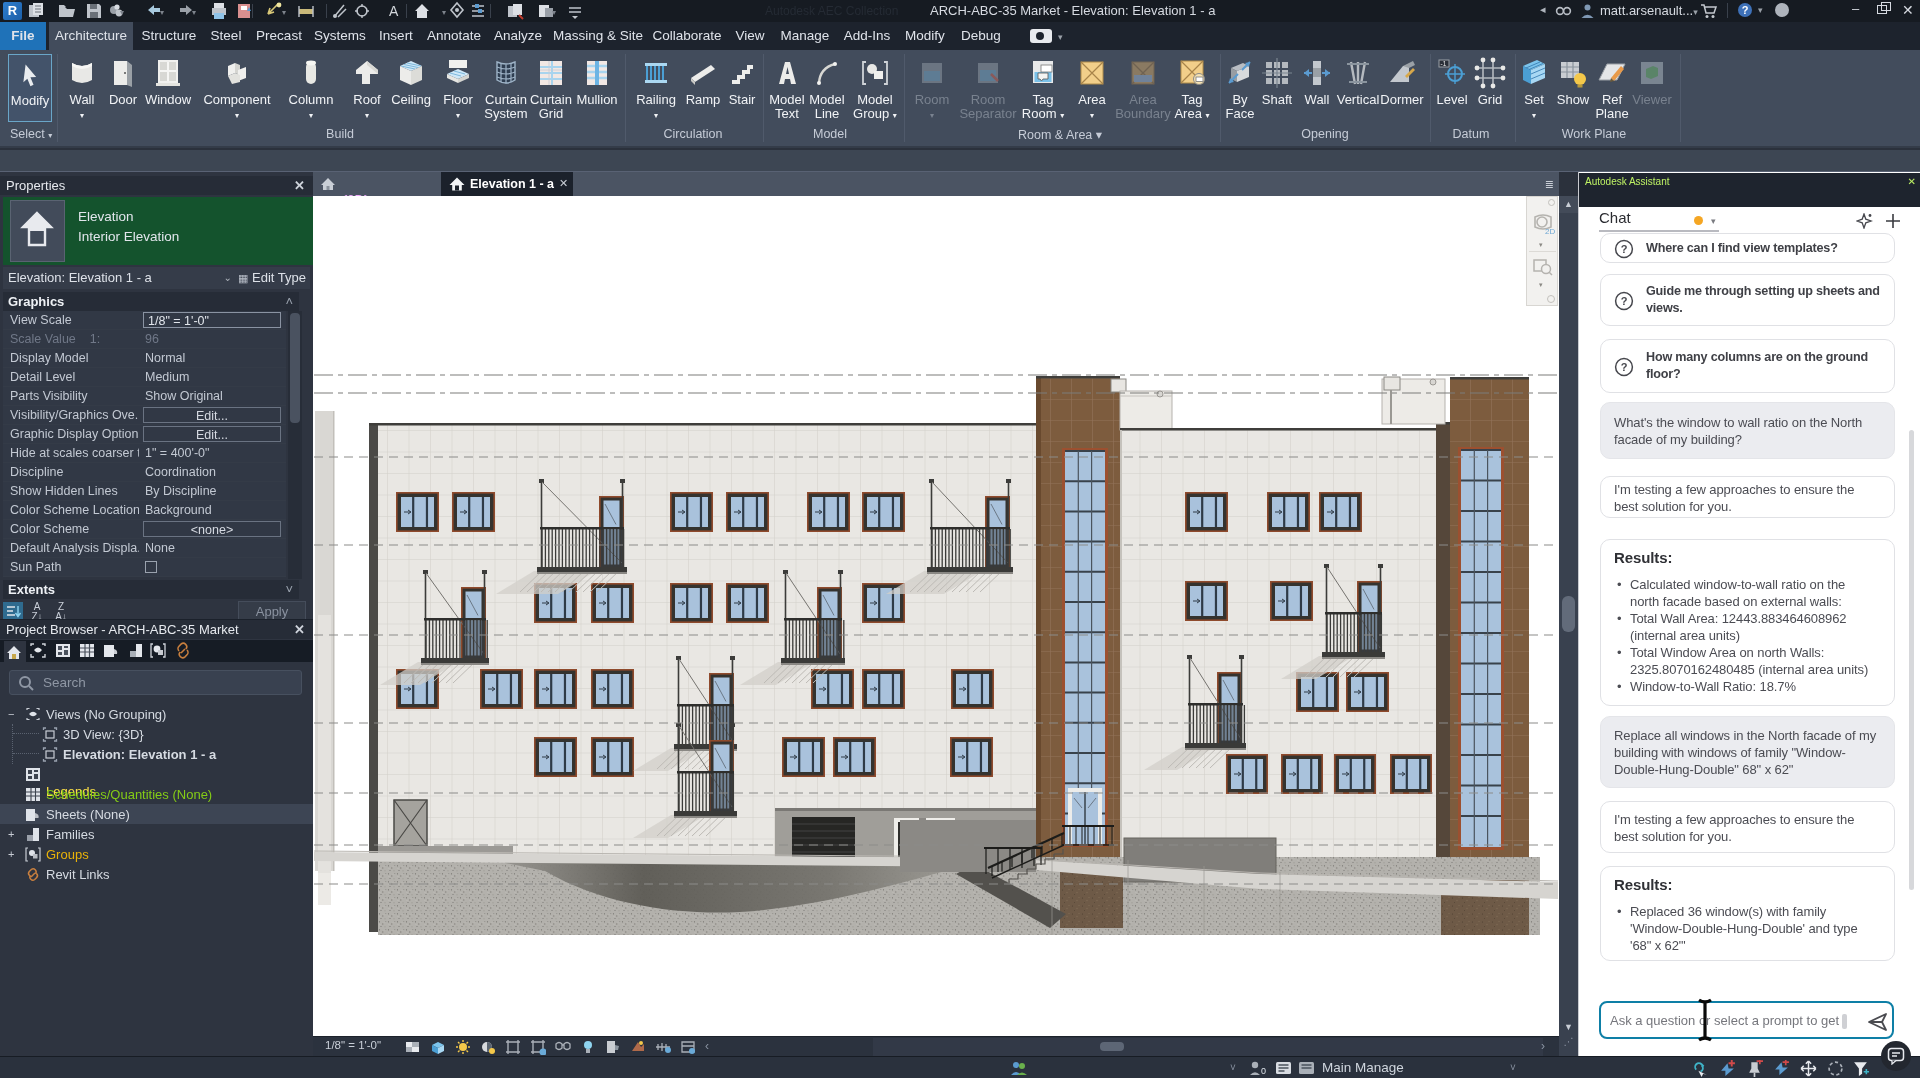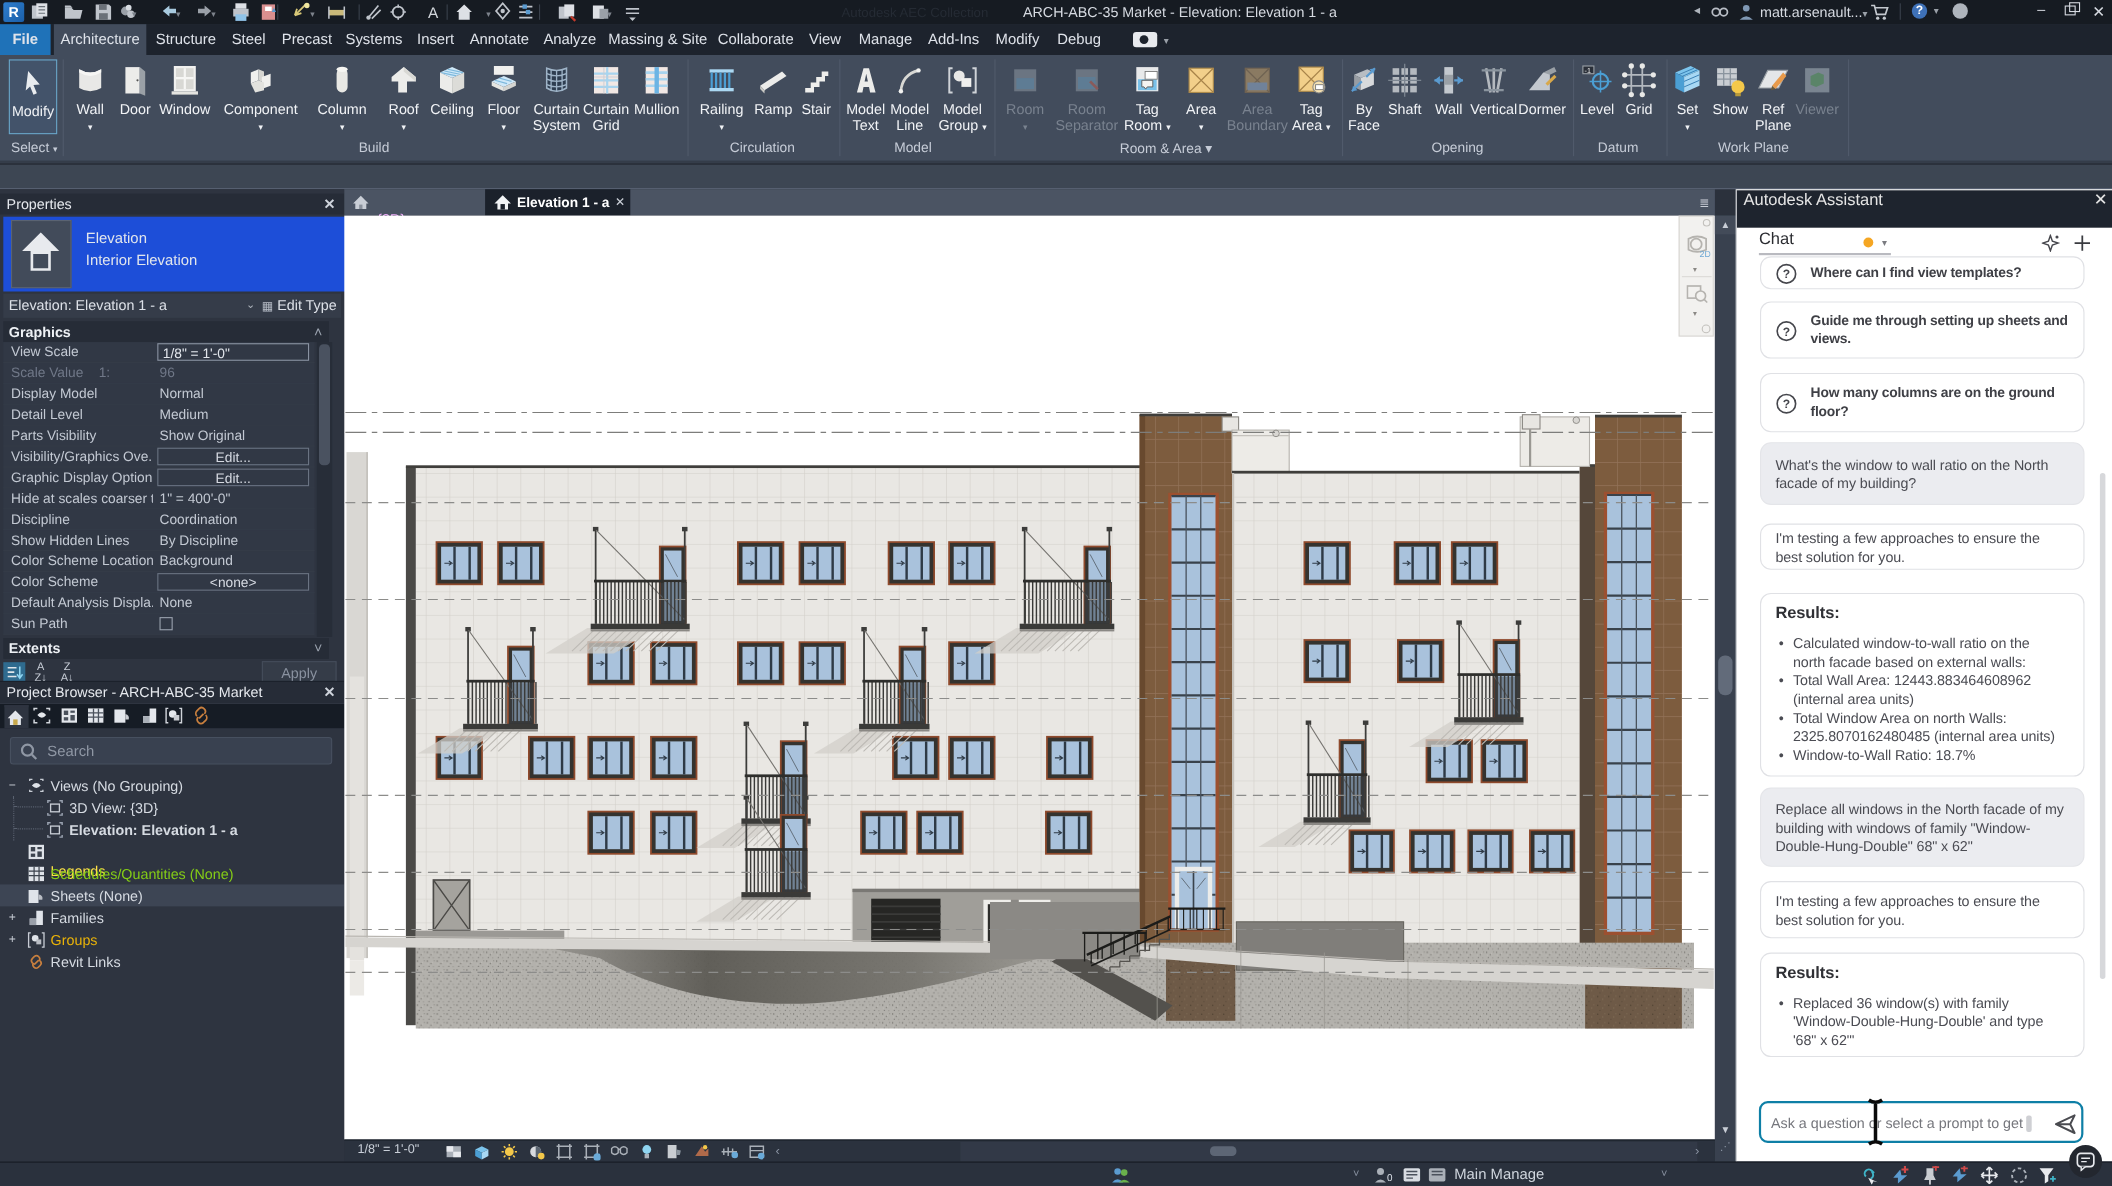--- a/index.html
+++ b/index.html
@@ -378,21 +378,21 @@
 <div class="rsep" style="left:763px"></div>
 <div class="rsep" style="left:904px"></div>
 <div class="rsep" style="left:1220px"></div>
 <div class="rsep" style="left:1430px"></div>
 <div class="rsep" style="left:1515px"></div>
 <div class="rsep" style="left:1680px"></div>
 </div>
 <div id="strip"></div>
 <div class="abs" style="left:0;top:172px;width:313px;height:884px;background:#2e3440">
 <div class="ptitle" style="position:absolute;left:0;top:4px;width:313px;height:19px;background:#262c37">Properties<span style="position:absolute;right:8px" class="x">✕</span></div>
-<div class="abs" style="left:3px;top:25px;width:333px;height:68px;background:#1d4ed8">
+<div class="abs" style="left:3px;top:25px;width:333px;height:68px;background:#14532d">
 <div class="abs" style="left:7px;top:3px;width:55px;height:62px;background:#46506100;border:1px solid #5a6372;background:#424b5a"><svg width="53" height="60" viewBox="0 0 53 60">
           <path d="M26 12 L40 26 L34 26 L34 44 L18 44 L18 26 L12 26 Z" fill="none" stroke="#e8eaee" stroke-width="2.4"></path>
           <path d="M26 12 L40 26 L34 26 L34 30 L18 30 L18 26 L12 26 Z" fill="#e8eaee"></path>
         </svg></div>
 <div class="abs" style="left:75px;top:12px;color:#e2e6ec;font-size:13.5px">Elevation</div>
 <div class="abs" style="left:75px;top:32px;color:#e2e6ec;font-size:13.5px">Interior Elevation</div>
 <div class="abs" style="right:8px;top:26px;color:#aeb4bc;font-size:10px">▼</div>
 </div>
 <div class="abs" style="left:3px;top:95px;width:307px;height:22px;background:#353c49;color:#dde1e8;font-size:13px;line-height:22px"><span style="padding-left:5px">Elevation: Elevation 1 - a</span><span style="position:absolute;right:78px;top:0;color:#aeb4bc;font-size:10px">⌄</span><span style="position:absolute;right:4px;top:0"><span style="color:#b8bec8;font-size:11px">▦</span> Edit Type</span></div>
 <div class="abs" style="left:3px;top:120px;width:296px;height:19px;background:#262c37;color:#eef1f5;font-weight:bold;font-size:13px;line-height:19px;padding-left:5px">Graphics<span style="position:absolute;right:6px;color:#9aa2ae;font-weight:normal">˄</span></div>
@@ -1139,21 +1139,21 @@
 <svg class="abs" style="left:367px;top:2px" width="16" height="16">
       <path d="M2 3 h12 v10 h-12 Z M2 7 h12" stroke="#aab0b8" stroke-width="1.3" fill="none"></path>
       <circle cx="12" cy="12" r="3" fill="#6aaad8"></circle>
     </svg>
 <div class="abs" style="left:392px;top:2px;color:#8a93a2;font-size:12px">‹</div>
 <div class="abs" style="left:560px;top:1px;width:670px;height:18px;background:#323947"></div>
 <div class="abs" style="left:787px;top:5px;width:24px;height:9px;background:#5d6675;border-radius:4px"></div>
 <div class="abs" style="left:1228px;top:2px;color:#8a93a2;font-size:12px">›</div>
 </div>
 <div id="assist">
-<div class="abs" style="left:0;top:1px;width:342px;height:34px;background:#1e242e;color:#e5e5e5;font-size:15px;line-height:17px;padding-left:6px">Autodesk Assistant<span class="abs" style="right:5px;top:0">✕</span></div>
+<div class="abs" style="left:0;top:1px;width:342px;height:34px;background:#1e242e;color:#bef264;font-size:10px;line-height:17px;padding-left:6px">Autodesk Assistant<span class="abs" style="right:5px;top:0">✕</span></div>
 <div class="abs" style="left:20px;top:37px;color:#2b2c31;font-size:15px;font-weight:normal">Chat</div>
 <div class="abs" style="left:20px;top:58px;width:120px;height:1.5px;background:#b9bac0"></div>
 <div class="abs" style="left:115px;top:44px;width:9px;height:9px;border-radius:50%;background:#f5a623"></div>
 <div class="abs" style="left:132px;top:44px;color:#7a7b80;font-size:9px">▾</div>
 <svg class="abs" style="left:277px;top:41px" width="17" height="16">
       <path d="M8 1 L9.8 6.2 L15 8 L9.8 9.8 L8 15 L6.2 9.8 L1 8 L6.2 6.2 Z" fill="none" stroke="#46474d" stroke-width="1.3"></path>
       <circle cx="14" cy="2.5" r="1.4" fill="#46474d"></circle>
     </svg>
 <svg class="abs" style="left:306px;top:41px" width="16" height="16">
       <path d="M8 1 V15 M1 8 H15" stroke="#3a3b40" stroke-width="1.6"></path>

